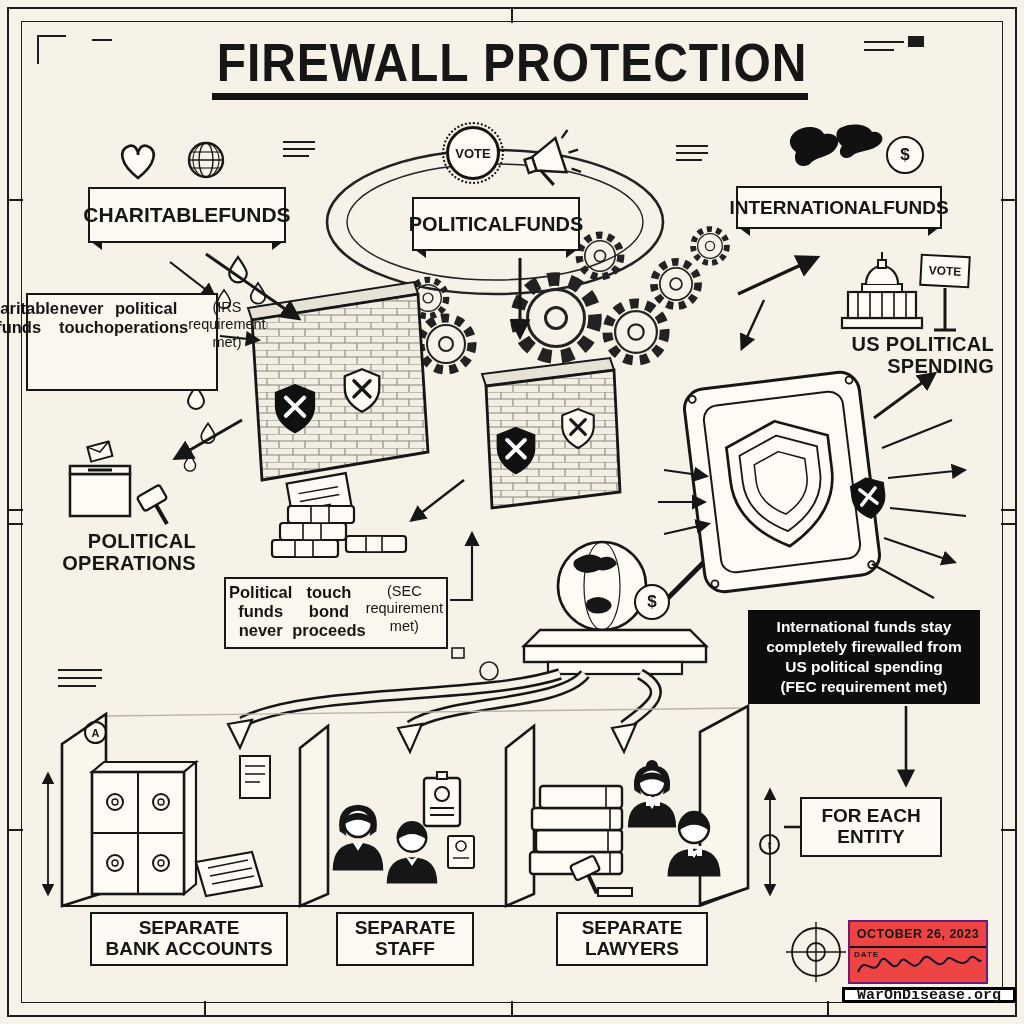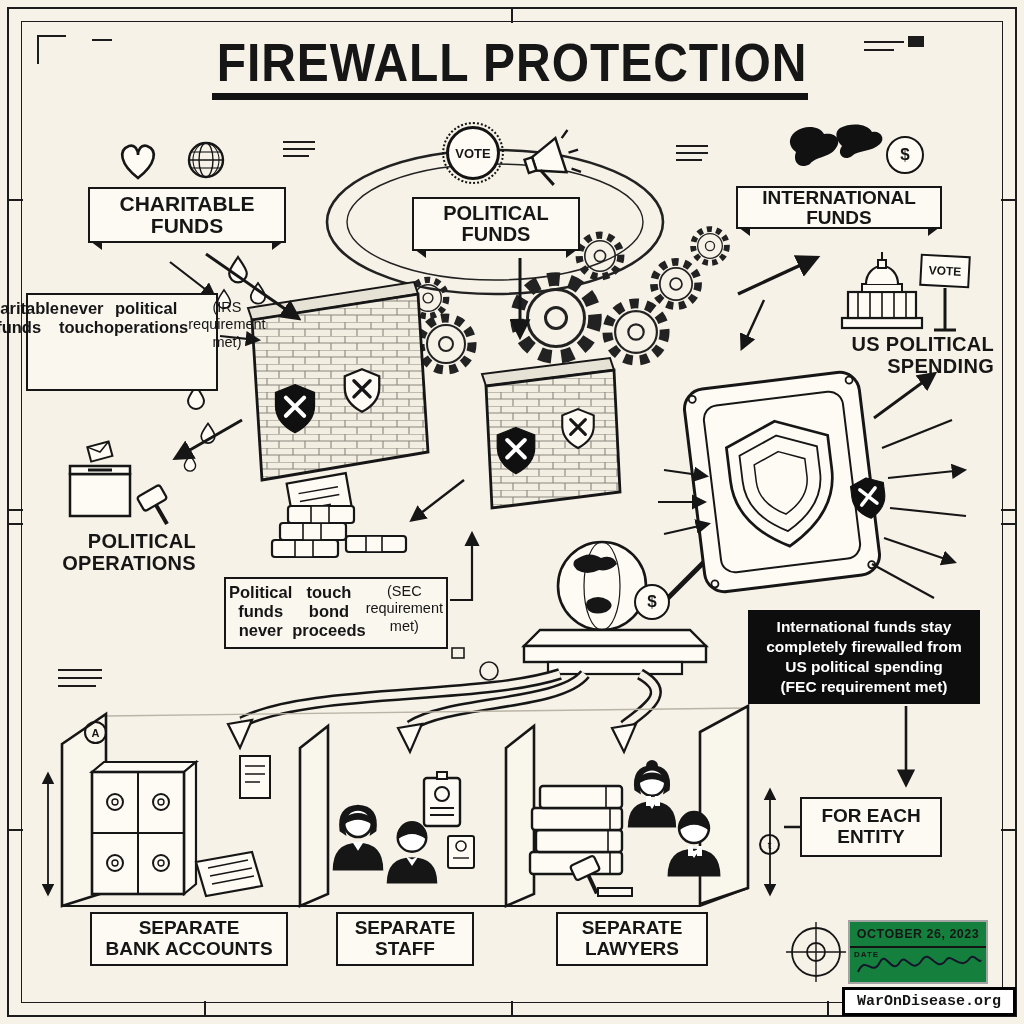--- a/index.html
+++ b/index.html
@@ -5,36 +5,36 @@
   *{margin:0;padding:0;box-sizing:border-box}
   html,body{width:1024px;height:1024px}
   body{background:#d8d4c8;font-family:"Liberation Sans",sans-serif;color:#161616}
   #canvas{position:relative;width:1024px;height:1024px;background:#f6f2e7;overflow:hidden}
   .frame-outer{position:absolute;inset:7px;border:2.5px solid #1c1c1c;pointer-events:none;z-index:0}
   .frame-inner{position:absolute;inset:21px;border:1.5px solid #1c1c1c;pointer-events:none;z-index:0}
   #art{position:absolute;left:0;top:0;z-index:1}
   .txt{position:absolute;z-index:2}
   .title{left:0;top:34px;width:100%;text-align:center;font-size:50px;font-weight:900;letter-spacing:1px;transform:scale(.96,1.08)}
   .title-bar{left:212px;top:93px;width:596px;height:7px;background:#121212}
-  .banner{background:#fcfaf2;border:2.5px solid #161616;display:flex;flex-direction:column;align-items:center;justify-content:center;font-weight:900;line-height:1.04;text-align:left}
+  .banner{background:#fcfaf2;border:2.5px solid #161616;display:flex;flex-direction:row;align-items:center;justify-content:center;font-weight:900;line-height:1.04;text-align:left}
   .banner::before,.banner::after{content:"";position:absolute;bottom:-9px;width:0;height:0}
   .banner::before{left:0;border-top:9px solid #161616;border-left:12px solid transparent}
   .banner::after{right:0;border-top:9px solid #161616;border-right:12px solid transparent}
   .callout{background:#faf7ef;border:2.5px solid #161616;text-align:center;display:flex;flex-direction:row;justify-content:center;padding:4px 6px}
   .callout .b{font-weight:bold;font-size:16.5px;line-height:1.14}
   .callout .n{font-size:14.5px;line-height:1.2}
   .callout-dark{background:#0d0d0d;color:#fff;border:none;text-align:center;display:flex;flex-direction:column;justify-content:center;padding:18px}
   .callout-dark .b{font-weight:bold;font-size:15.5px;line-height:1.3}
   .biglabel{font-weight:900;text-align:right;line-height:1.08;letter-spacing:.3px}
   .boxlabel{border:2.5px solid #161616;background:#fcfaf2;display:flex;flex-direction:column;justify-content:center;text-align:center;font-weight:900;line-height:1.1}
   .circle-badge{border-radius:50%;background:#fdfbf4;border:3px solid #141414;outline:2px dotted #141414;outline-offset:2px;display:flex;align-items:center;justify-content:center;font-weight:900}
   .coin{border-radius:50%;border:2.5px solid #141414;background:#fdfbf4;display:flex;align-items:center;justify-content:center;font-weight:bold;font-size:17px}
   .vote-sign{border:2.5px solid #141414;background:#fdfbf4;display:flex;align-items:center;justify-content:center;font-weight:900;font-size:12px;transform:rotate(3deg)}
   .ann-circle{border:2px solid #141414;border-radius:50%;display:flex;align-items:center;justify-content:center;font-size:11px;font-weight:bold}
-  .date-box{border:2px solid #a3a3a3;background:#15803d}
+  .date-box{border:2px solid #701a75;background:#ef4444}
   .date-top{height:26px;border-bottom:2px solid #141414;display:flex;align-items:center;justify-content:center;font-size:12.5px;font-weight:900;letter-spacing:.5px}
   .date-bottom{position:relative;height:34px}
   .date-lbl{position:absolute;left:4px;top:2px;font-size:8px;font-weight:bold;letter-spacing:1px}
   .sig{position:absolute;left:2px;top:0;width:132px;height:34px}
   .site-box{border:3px solid #000;background:#fff;display:flex;align-items:center;justify-content:center;font-family:"Liberation Mono",monospace;font-weight:bold;font-size:15px;z-index:3}
 </style>
 </head>
 <body>
 
 <div id="canvas">
@@ -411,15 +411,15 @@
   <div class="txt date-box" style="left:848px;top:920px;width:140px;height:64px">
     <div class="date-top">OCTOBER 26, 2023</div>
     <div class="date-bottom">
       <span class="date-lbl">DATE</span>
       <svg class="sig" viewBox="0 0 132 34">
         <path d="M6,24 C14,6 20,30 28,14 C34,2 40,28 48,14 C54,4 60,28 70,12 C78,0 84,26 94,12 C100,4 108,24 118,10 C122,5 127,16 129,12" fill="none" stroke="#14142a" stroke-width="2"></path>
       </svg>
     </div>
   </div>
 
-  <div class="txt site-box" style="left:842px;top:987px;width:174px;height:29px">WarOnDisease.org</div>
+  <div class="txt site-box" style="left:842px;top:987px;width:174px;height:16px">WarOnDisease.org</div>
 
 </div>
 
 </body></html>

